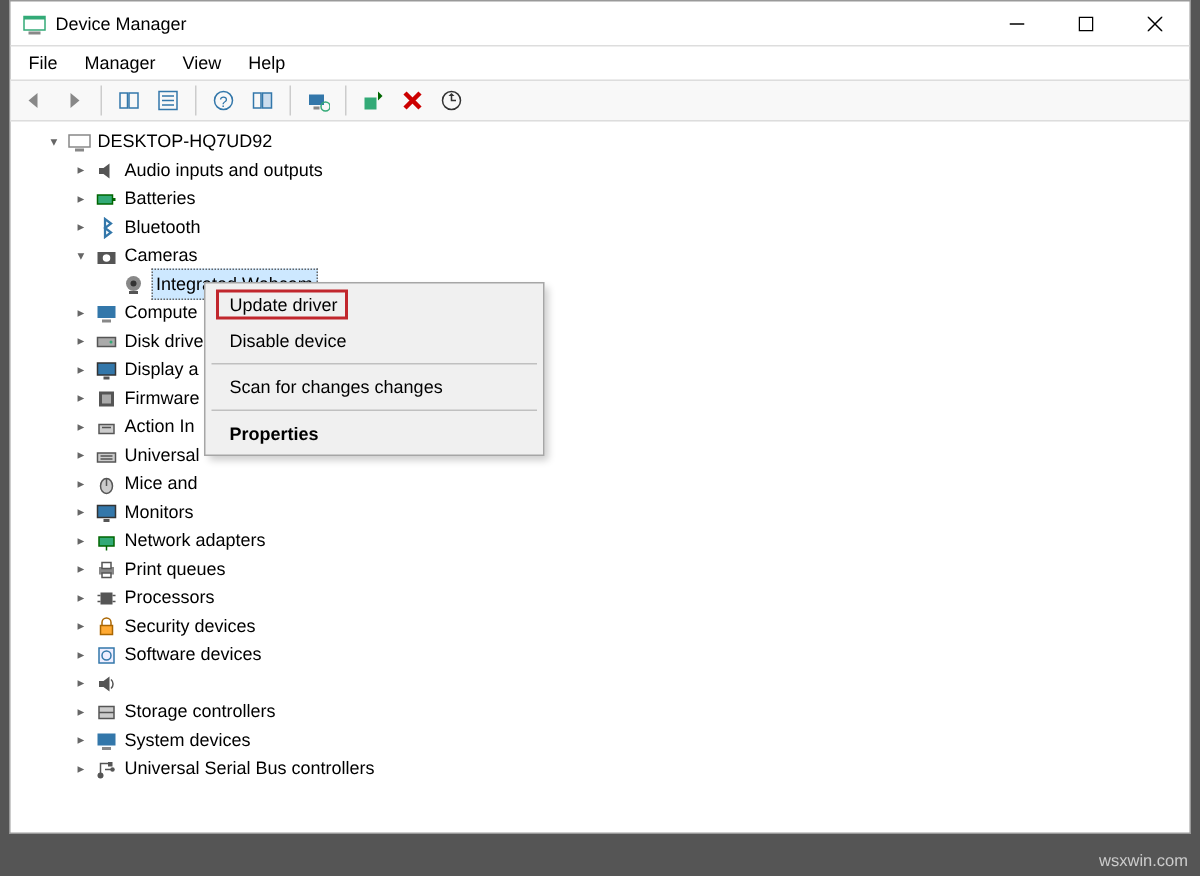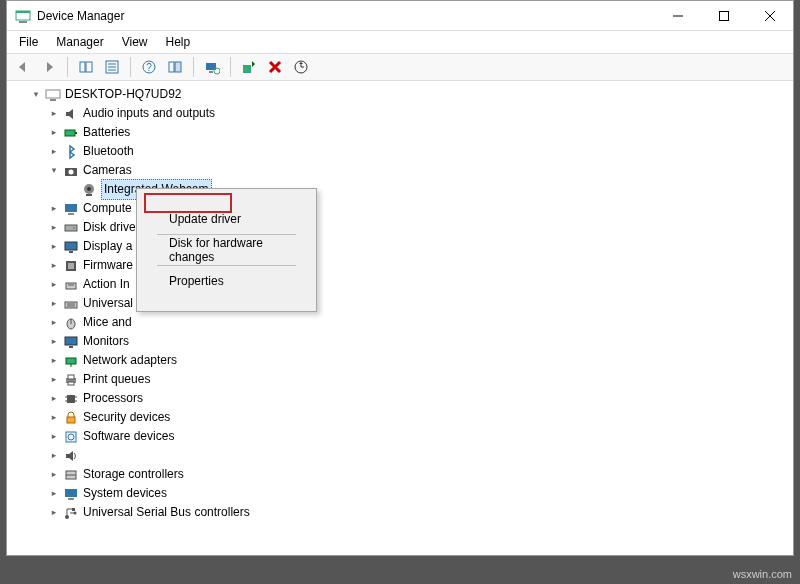--- a/index.html
+++ b/index.html
@@ -95,34 +95,34 @@
   }
   .label { }
   .selected {
     background: #cde8ff;
     border: 1px dotted #666;
     padding: 0 2px;
   }
   .ctxmenu {
     position: absolute;
     top: 188px; left: 136px;
-    width: 181px;
+    width: 227px;
     background: #f0f0f0;
     border: 1px solid #a6a6a6;
-    padding: 18px;
+    padding: 2px;
     box-shadow: 3px 3px 5px rgba(0,0,0,0.2);
   }
   .ctxitem {
     height: 24px;
     display: flex;
     align-items: center;
     padding-left: 14px;
   }
   .ctxsep { height: 1px; background: #c0c0c0; margin: 3px 2px; }
-  .ctxitem.bold { font-weight: normal; }
+  .ctxitem.bold { font-weight: bold; }
   .highlight-box {
     position: absolute;
     border: 2px solid #c1272d;
     pointer-events: none;
   }
   .watermark {
     position: absolute;
     bottom: 4px; right: 8px;
     color: #ccc;
     font-size: 11px;
@@ -476,21 +476,22 @@
               </div>
             </li>
           </ul>
       </li>
     </ul>
   </div>
 </div>
 
 <div class="ctxmenu" id="ctx">
     <div class="ctxitem">Update driver</div>
+    <div class="ctxitem">Disable device</div>
     <div class="ctxsep"></div>
-    <div class="ctxitem">Disk for hardware changes</div>
+    <div class="ctxitem">Scan for changes changes</div>
     <div class="ctxsep"></div>
     <div class="ctxitem bold">Properties</div>
   </div>
 
 <div class="highlight-box" style="top:193px; left:144px; width:88px; height:20px;"></div>
 
 <div class="watermark">wsxwin.com</div>
 
 </body></html>

